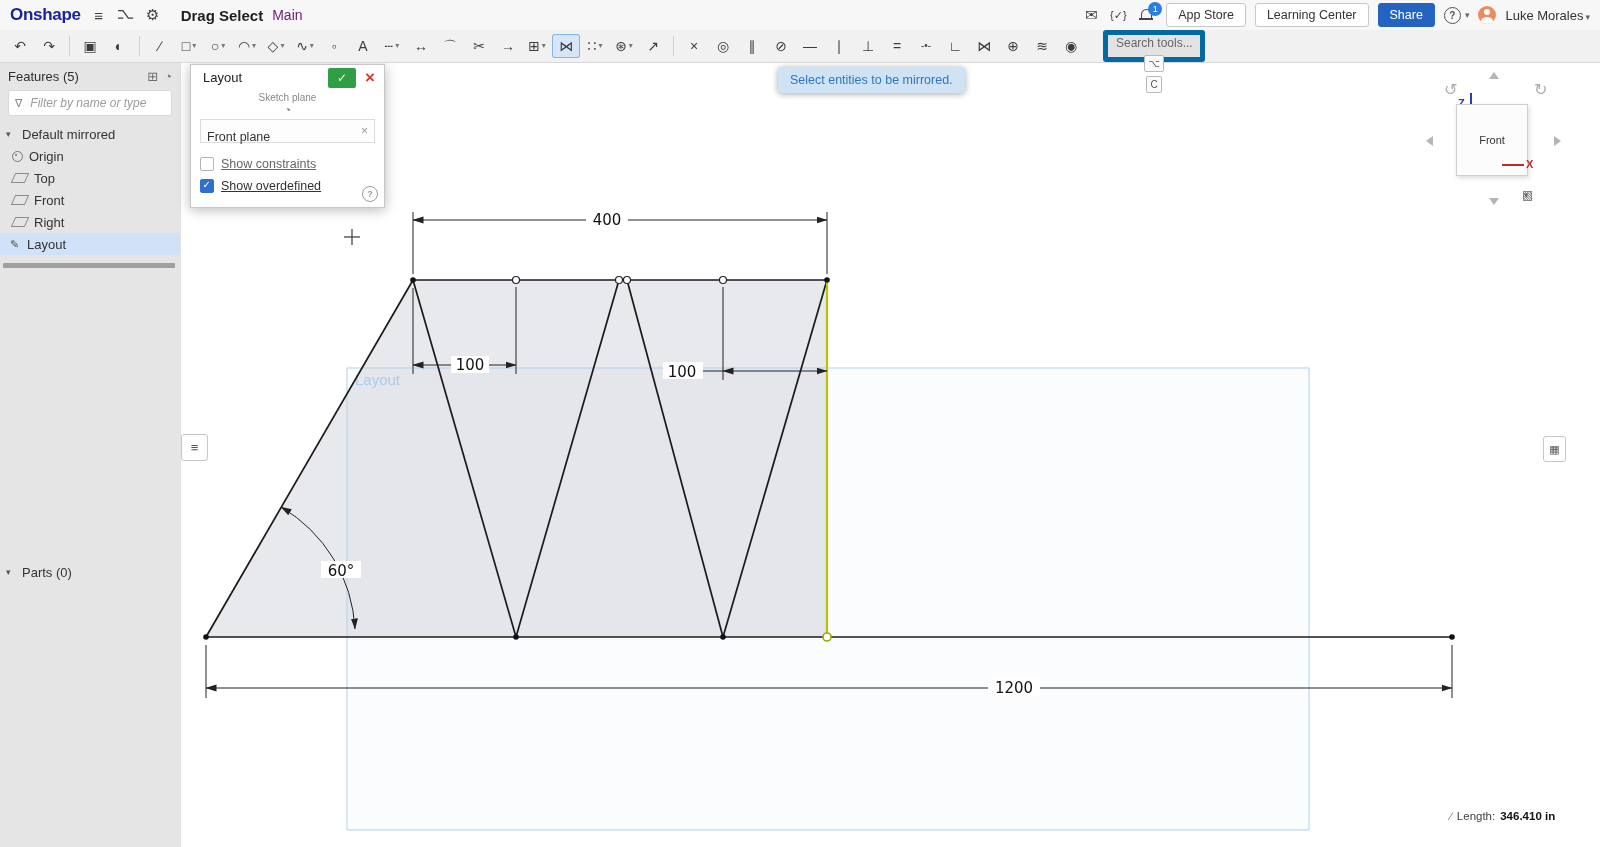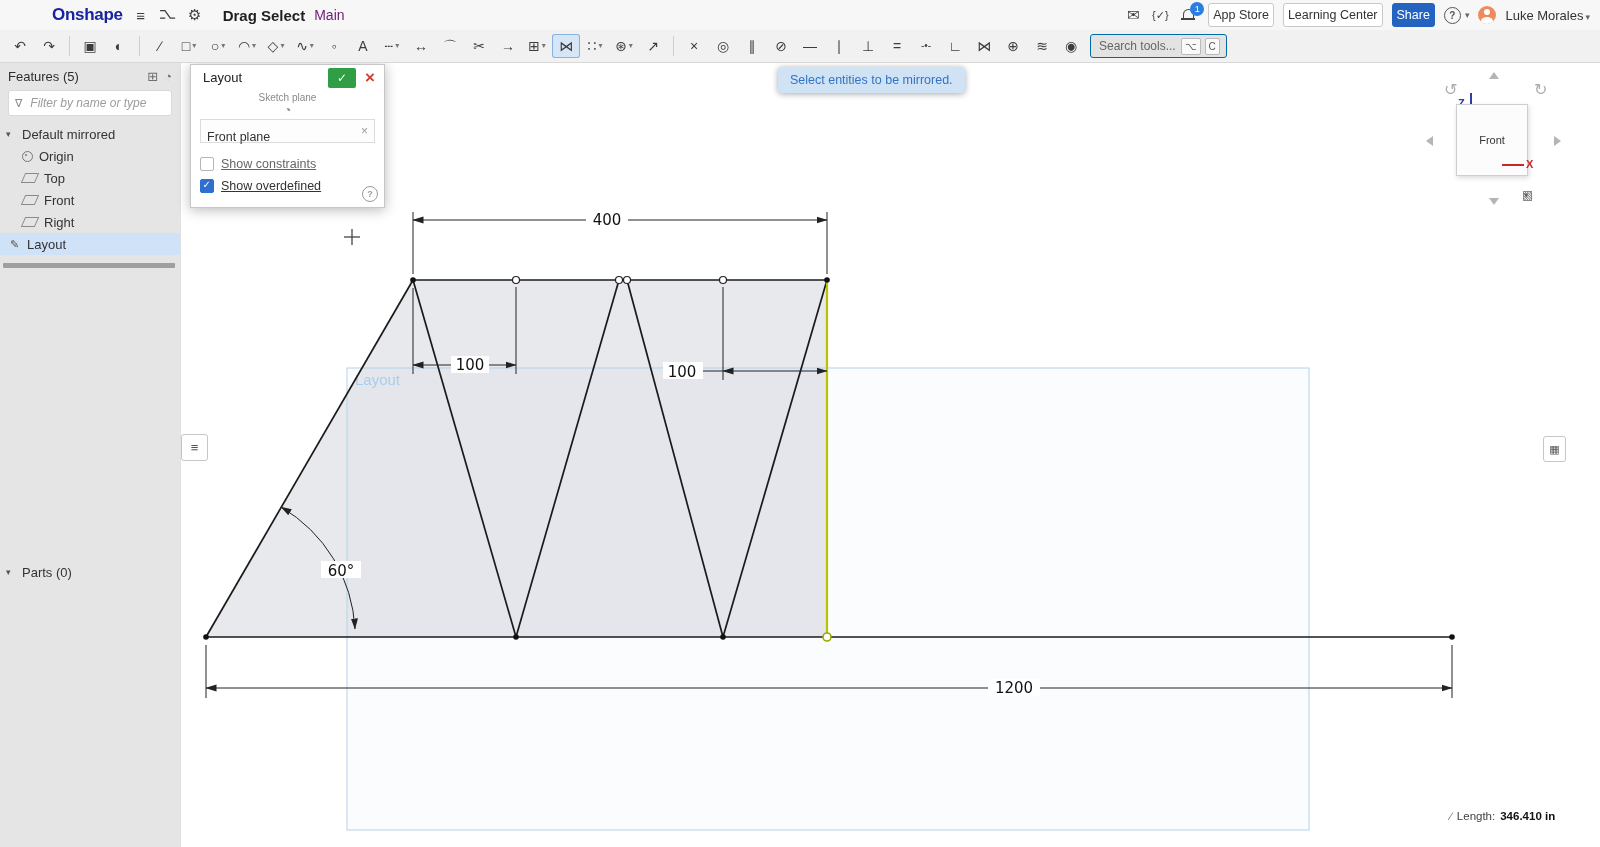--- a/index.html
+++ b/index.html
@@ -1,66 +1,66 @@
 <!DOCTYPE html>
 <html><head>
 <meta charset="utf-8">
 <style>
   html,body{margin:0;padding:0;width:1600px;height:847px;overflow:hidden;background:#fff;
     font-family:"Liberation Sans","DejaVu Sans",sans-serif;-webkit-font-smoothing:antialiased;}
   
   .header{position:absolute;top:0;left:0;right:0;height:30px;background:#f7f7f7;border-bottom:1px solid #e3e3e3;
     display:flex;align-items:center;gap:9px;padding:0 10px;z-index:30;}
-  .logo{color:#17249d;font-weight:bold;font-size:17px;letter-spacing:-.3px;margin-left:42px;}
+  .logo{color:#17249d;font-weight:bold;font-size:17px;letter-spacing:-.3px;}
   .hicon{color:#3d3d3d;font-size:15px;width:18px;text-align:center;}
   .rot180{display:inline-block;transform:rotate(180deg);}
   .doc-title{font-weight:bold;font-size:15px;color:#1f1f1f;margin-left:10px;}
   .workspace{color:#701a75;font-size:14px;}
   .hspacer{flex:1;}
   .bell{position:relative;width:13px;height:12px;margin:0 4px;}
   .bell::before{content:"";position:absolute;left:1px;top:0;width:9px;height:8px;border:1.5px solid #444;border-bottom:none;border-radius:6px 6px 0 0;}
   .bell::after{content:"";position:absolute;left:-1px;top:9px;width:14px;height:1.5px;background:#444;}
   .badge{position:absolute;left:8px;top:-7px;background:#2b7de0;color:#fff;font-size:9px;width:14px;height:14px;border-radius:50%;
     display:flex;align-items:center;justify-content:center;}
-  .hbtn{border:1px solid #c9c9c9;background:#fff;border-radius:3px;height:22px;padding:0 4px;font-size:12.5px;color:#333;
+  .hbtn{border:1px solid #c9c9c9;background:#fff;border-radius:3px;height:22px;padding:0 11px;font-size:12.5px;color:#333;
     display:flex;align-items:center;text-align:right;}
   .hbtn.share{background:#2563c0;border-color:#2563c0;color:#fff;}
   .help-wrap{display:flex;align-items:center;gap:2px;}
   .help-circle{width:15px;height:15px;border-radius:50%;border:1.5px solid #555;color:#555;font-size:10px;font-weight:bold;
     display:flex;align-items:center;justify-content:center;}
   .caret::after{content:"▾";font-size:9px;color:#666;margin-left:2px;}
   .avatar{width:18px;height:18px;border-radius:50%;background:#ef8a5f;position:relative;overflow:hidden;}
   .avatar::before{content:"";position:absolute;left:6px;top:3px;width:6px;height:6px;border-radius:50%;background:#fff;}
   .avatar::after{content:"";position:absolute;left:3px;top:11px;width:12px;height:8px;border-radius:50% 50% 0 0;background:#fff;}
   .user-name{font-size:13px;color:#333;}
   
   .toolbar{position:absolute;top:30px;left:0;right:0;height:32px;background:#f1f1f1;border-bottom:1px solid #d8d8d8;
     display:flex;align-items:center;padding:0 6px;gap:1px;z-index:30;}
   .tool{min-width:26px;height:24px;display:flex;align-items:center;justify-content:center;font-size:14px;line-height:1;
     color:#3c3c3c;border-radius:3px;padding:0 1px;}
   .tool.dd::after{content:"▾";font-size:8px;color:#777;margin-left:2px;}
   .tool.active{background:#d6e6f7;box-shadow:inset 0 0 0 1px #85b3e2;}
   .tsep{width:1px;height:20px;background:#cfcfcf;margin:0 5px;flex:none;}
-  .search-tools{margin-left:4px;background:#e3e3e3;border:1px solid #0369a1;border-radius:3px;height:22px;
-    display:flex;align-items:center;padding:0 6px;gap:4px;}
+  .search-tools{margin-left:17px;background:#e3e3e3;border:5px solid #0369a1;border-radius:3px;height:22px;
+    display:flex;align-items:center;padding:0 6px;gap:4px;flex-direction:column;}
   .search-tools input{border:none;background:transparent;width:76px;font-size:12px;color:#555;outline:none;
     font-family:inherit;}
   .search-tools input::placeholder{color:#666;}
   .key{border:1px solid #b9b9b9;background:#fafafa;border-radius:2px;font-size:10px;padding:0 3px;color:#555;height:15px;line-height:15px;}
   
   .features-panel{position:absolute;top:62px;left:0;width:180px;bottom:0;background:#e5e5e5;border-right:1px solid #e2e2e2;z-index:20;}
   .fp-header{display:flex;align-items:center;padding:7px 8px 5px;color:#2e2e2e;font-size:13px;gap:6px;}
   .fp-title{flex:1;}
   .fp-hicon{color:#6f6f6f;font-size:13px;}
   .fp-filter{display:flex;align-items:center;margin:1px 8px 7px;border:1px solid #d9d9d9;border-radius:3px;height:24px;padding:0 6px;gap:6px;background:#fff;}
   .fp-filter .funnel{color:#8a8a8a;font-size:11px;}
   .fp-filter input{border:none;outline:none;flex:1;width:100%;font-size:12px;color:#555;font-family:inherit;}
   .fp-filter input::placeholder{font-style:italic;color:#9c9c9c;}
   .tree-row{display:flex;align-items:center;height:22px;padding-left:6px;gap:6px;color:#333;font-size:13px;}
-  .tree-row.child{padding-left:22px;}
+  .tree-row.child{padding-left:12px;}
   .tree-row.selected{background:#cfe2f8;}
   .chev{color:#555;font-size:9px;width:10px;}
   .chev::before{content:"▾";}
   .icon-origin{width:9px;height:9px;border:1.2px solid #777;border-radius:50%;position:relative;flex:none;}
   .icon-origin::after{content:"";position:absolute;left:2.3px;top:2.3px;width:2.2px;height:2.2px;background:#777;border-radius:50%;}
   .icon-plane{width:12px;height:8px;border:1.2px solid #8a8a8a;transform:skewX(-24deg);flex:none;margin:0 1px;}
   .icon-sketch{color:#555;font-size:11px;width:13px;text-align:center;}
   .rollback{height:5px;background:#9f9f9f;margin:8px 5px 0 3px;border-radius:1px;}
   .parts-row{margin-top:293px;}
   

